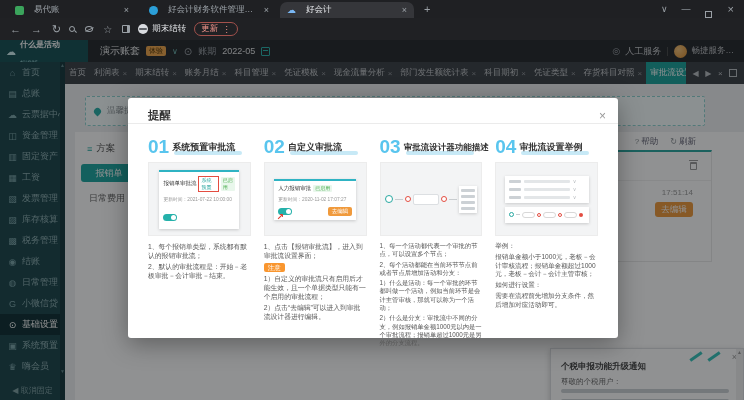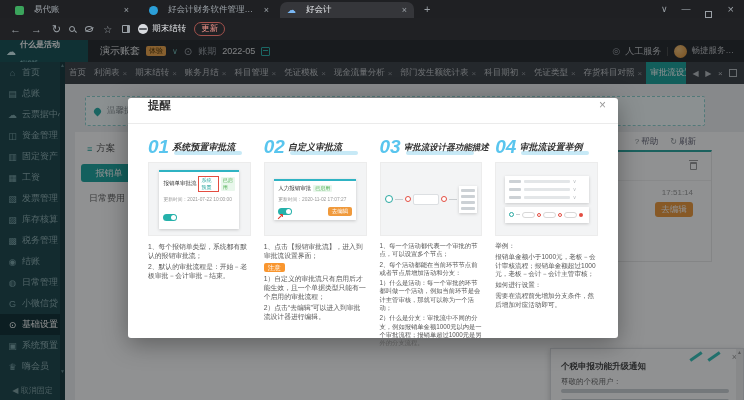--- a/index.html
+++ b/index.html
@@ -21,21 +21,21 @@
   .lock::before{content:"";position:absolute;top:-3px;left:1px;width:4px;height:3px;border:1px solid #9aa0a6;border-bottom:none;border-radius:2px 2px 0 0;}
   .url{color:#cfd1d4;font-size:8.5px;white-space:nowrap;overflow:hidden;text-overflow:ellipsis;}
   .mag{width:6px;height:6px;border:1px solid #9aa0a6;border-radius:50%;position:relative;}
   .mag::after{content:"";position:absolute;width:3px;height:1px;background:#9aa0a6;right:-3px;bottom:-1px;transform:rotate(45deg);}
   .eyeoff{width:8px;height:6px;border:1px solid #9aa0a6;border-radius:50%;position:relative;}
   .eyeoff::after{content:"";position:absolute;left:-1px;top:2px;width:9px;height:1px;background:#9aa0a6;transform:rotate(-25deg);}
   .panelic{width:8px;height:8px;border:1px solid #9aa0a6;border-radius:1px;border-right-width:3px;}
   .spy{width:10px;height:10px;border-radius:50%;background:#dadce0;position:relative;}
   .spy::after{content:"";position:absolute;left:1px;top:4px;width:8px;height:2px;background:#5f6368;border-radius:1px;}
   .incog{margin-left:8px;display:flex;align-items:center;gap:4px;color:#e8eaed;font-size:8.5px;}
-  .updatepill{margin-left:8px;height:14px;border:1px solid #a3514c;border-radius:8px;color:#f2958c;font-size:8.5px;display:flex;align-items:center;gap:4px;padding:0 6px;flex-direction:column;}
+  .updatepill{margin-left:8px;height:14px;border:1px solid #a3514c;border-radius:8px;color:#f2958c;font-size:8.5px;display:flex;align-items:center;gap:4px;padding:0 6px;}
   
   .appheader{left:0;top:40px;width:744px;height:22px;background:#26292d;}
   .logo{left:0;top:40px;width:88px;height:22px;background:#175055;display:flex;align-items:center;gap:4px;padding:0 6px;}
   .logo .cl{color:#cfeef0;font-size:10px;}
   .logo .lt{color:#fff;font-size:8px;font-weight:bold;line-height:9px;white-space:nowrap;}
   .logo .ls{color:#9fd4d6;font-size:6px;line-height:7px;}
   .acct{color:#e4e6e7;font-size:10px;}
   .badge{background:#efa64b;color:#4a3000;font-size:7px;border-radius:2px;padding:0 3px;line-height:10px;height:10px;}
   .hmeta{color:#9aa0a6;font-size:9px;}
   .hval{color:#dfe1e2;font-size:9px;}
@@ -79,26 +79,26 @@
   .notif{position:absolute;left:475px;top:216px;width:194px;height:97px;background:#fff;border:1px solid #dcdfe2;box-shadow:0 2px 6px rgba(0,0,0,.2);}
   .notif .slash{position:absolute;width:14px;height:3px;background:#35c3bb;transform:rotate(-35deg);}
   .notifx{position:absolute;right:6px;top:3px;color:#999;font-size:9px;}
   .notiftitle{position:absolute;left:10px;top:12px;color:#444;font-size:8.5px;font-weight:bold;white-space:nowrap;}
   .notifgreet{position:absolute;left:10px;top:28px;color:#666;font-size:7.5px;}
   .nbar{position:absolute;left:10px;height:4px;background:#ccd1d5;border-radius:2px;}
   .nscroll{position:absolute;right:0;top:0;width:7px;height:95px;background:#f1f1f1;color:#999;font-size:5px;text-align:center;line-height:6px;}
   
   .dim{left:0;top:40px;width:744px;height:360px;background:rgba(8,12,14,.45);z-index:40;}
   .modal{left:128px;top:98px;width:490px;height:240px;background:#fff;border-radius:3px;box-shadow:0 6px 24px rgba(0,0,0,.35);z-index:50;}
-  .mhead{height:26px;border-bottom:1px solid #ebebeb;display:flex;align-items:flex-start;padding:0 12px 0 20px;}
+  .mhead{height:26px;border-bottom:1px solid #ebebeb;display:flex;align-items:flex-end;padding:0 12px 0 20px;}
   .mtitle{color:#333;font-size:11.5px;font-weight:bold;flex:1;}
   .mclose{color:#999;font-size:12px;}
   .mbody{display:flex;gap:13px;padding:10px 20px 0 20px;}
   .mcol{flex:1;min-width:0;}
-  .stephead{display:flex;align-items:flex-end;gap:3px;height:22px;position:relative;font-style:italic;}
+  .stephead{display:flex;align-items:flex-end;gap:3px;height:22px;position:relative;}
   .stepnum{color:#59c5ee;font-size:19px;font-weight:bold;line-height:19px;}
   .steptitle{color:#333;font-size:9px;font-weight:bold;position:relative;z-index:1;padding-bottom:2px;white-space:nowrap;}
   .swoosh{position:absolute;left:26px;bottom:1px;width:68px;height:4px;background:#c7e9f6;border-radius:2px;}
   .stepcard{margin-top:6px;height:74px;background:#f3f4f5;border:1px solid #ececec;display:flex;align-items:center;justify-content:center;}
   .steptext{margin-top:6px;color:#555;font-size:6.8px;line-height:9px;}
   .stepline{margin-bottom:2px;}
   .notetag{display:inline-block;background:#f9962f;color:#fff;font-size:6.5px;border-radius:2px;padding:0 4px;line-height:9px;margin:1px 0 2px 0;}
   
   .mini{background:#fff;box-shadow:0 1px 3px rgba(0,0,0,.18);border-top:2px solid #2fb3c3;padding:4px;position:relative;}
   .mini .r1{display:flex;align-items:center;gap:2px;}

